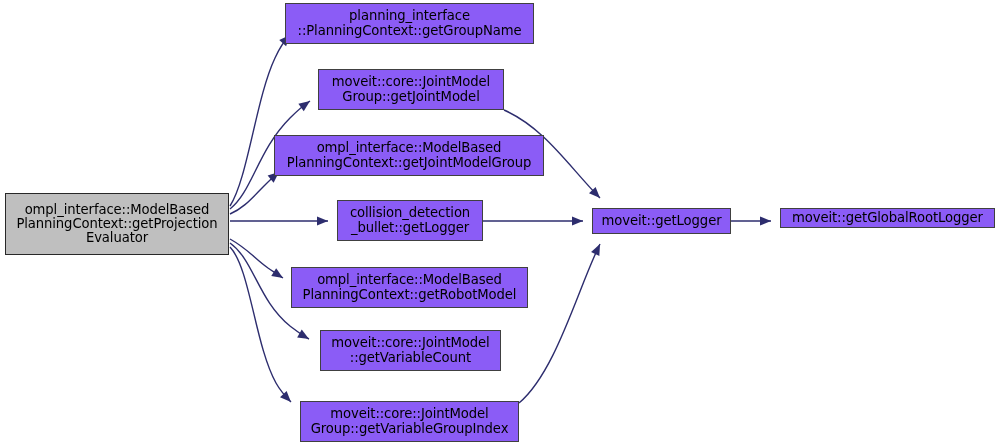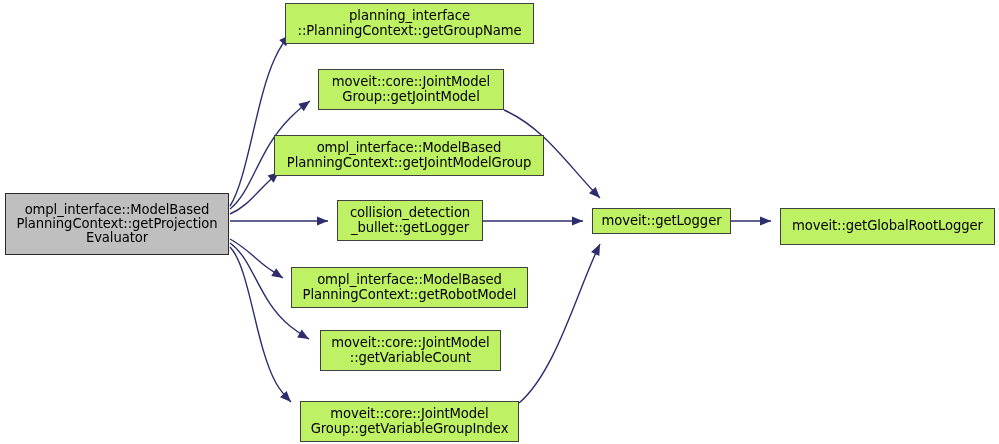--- a/index.html
+++ b/index.html
@@ -19,21 +19,21 @@
     position: absolute;
     left: 0;
     top: 0;
     width: 999px;
     height: 444px;
   }
   .node-box {
     position: absolute;
     box-sizing: border-box;
     border: 1px solid #404040;
-    background: #bef264;
+    background: #8b5cf6;
     display: flex;
     align-items: center;
     justify-content: center;
     text-align: center;
     line-height: 1.08;
     color: #000000;
     font-size: 13.2px;
     font-family: "DejaVu Sans", sans-serif;
     letter-spacing: -0.1px;
     white-space: pre-line;
@@ -93,15 +93,15 @@
 PlanningContext::getJointModelGroup</span></div>
       <div class="node-box" style="left: 337px; top: 200px; width: 146px; height: 41px;"><span>collision_detection
 _bullet::getLogger</span></div>
       <div class="node-box" style="left: 291px; top: 267px; width: 237px; height: 41px;"><span>ompl_interface::ModelBased
 PlanningContext::getRobotModel</span></div>
       <div class="node-box" style="left: 320px; top: 330px; width: 181px; height: 41px;"><span>moveit::core::JointModel
 ::getVariableCount</span></div>
       <div class="node-box" style="left: 300px; top: 401px; width: 219px; height: 41px;"><span>moveit::core::JointModel
 Group::getVariableGroupIndex</span></div>
       <div class="node-box" style="left: 592px; top: 208px; width: 139px; height: 26px; text-align: center;"><span>moveit::getLogger</span></div>
-      <div class="node-box" style="left: 780px; top: 208px; width: 215px; height: 37px;"><span>moveit::getGlobalRootLogger</span></div>
+      <div class="node-box" style="left: 780px; top: 208px; width: 215px; height: 20px;"><span>moveit::getGlobalRootLogger</span></div>
     </div>
 </div>
 
 </body></html>

